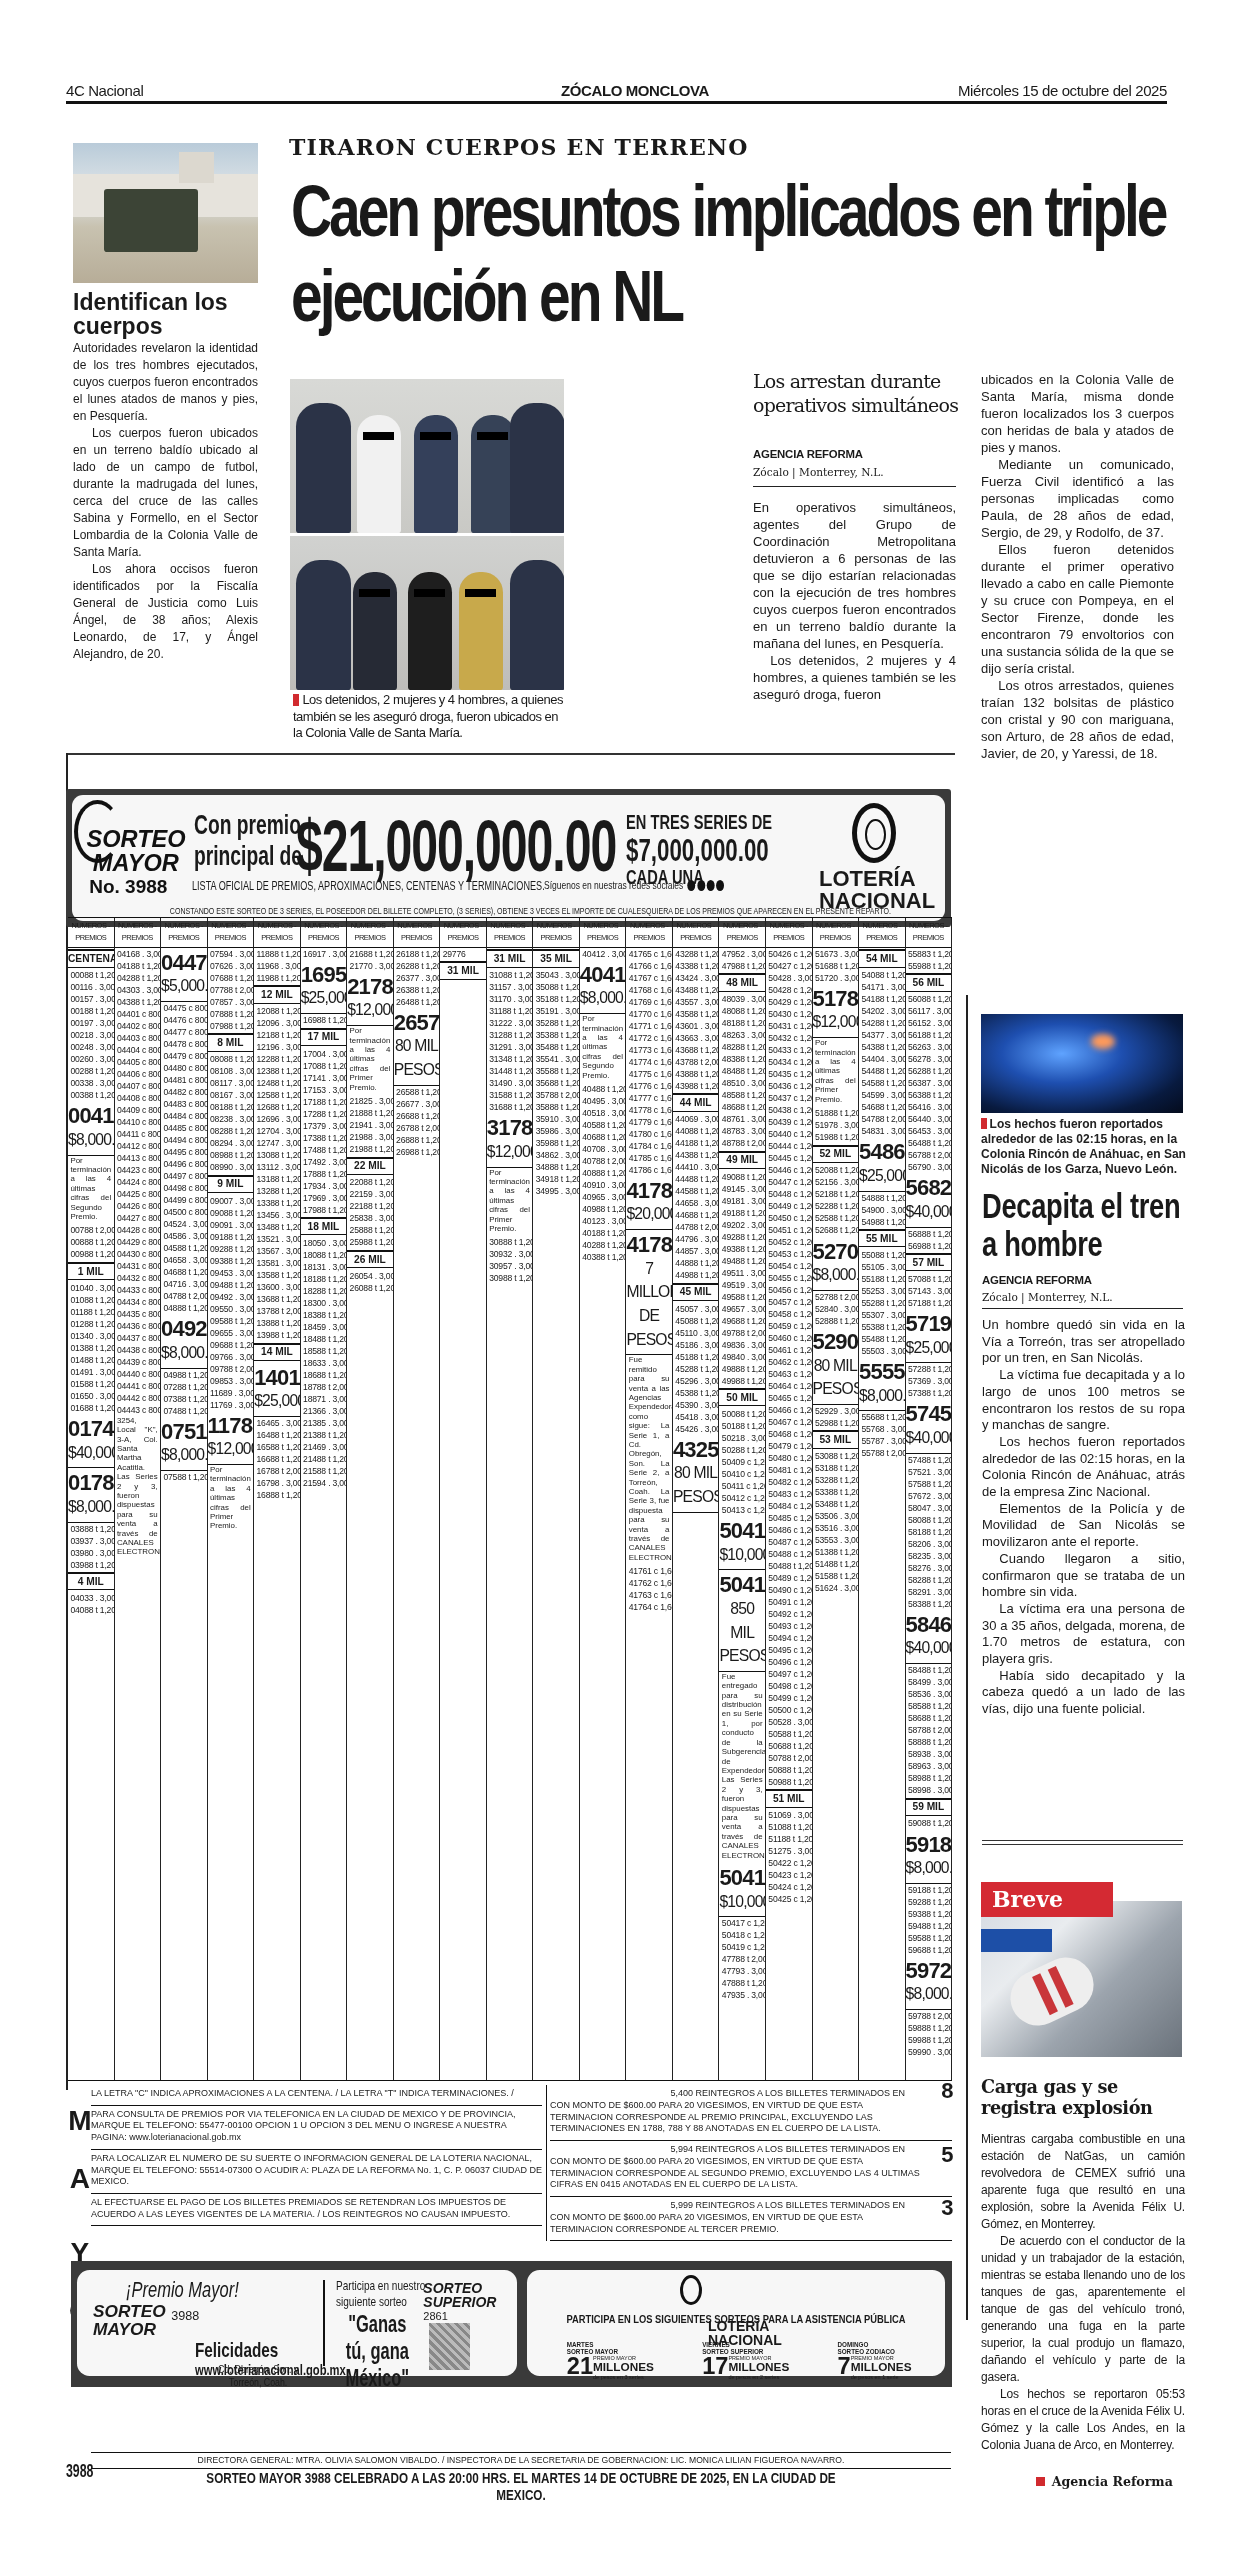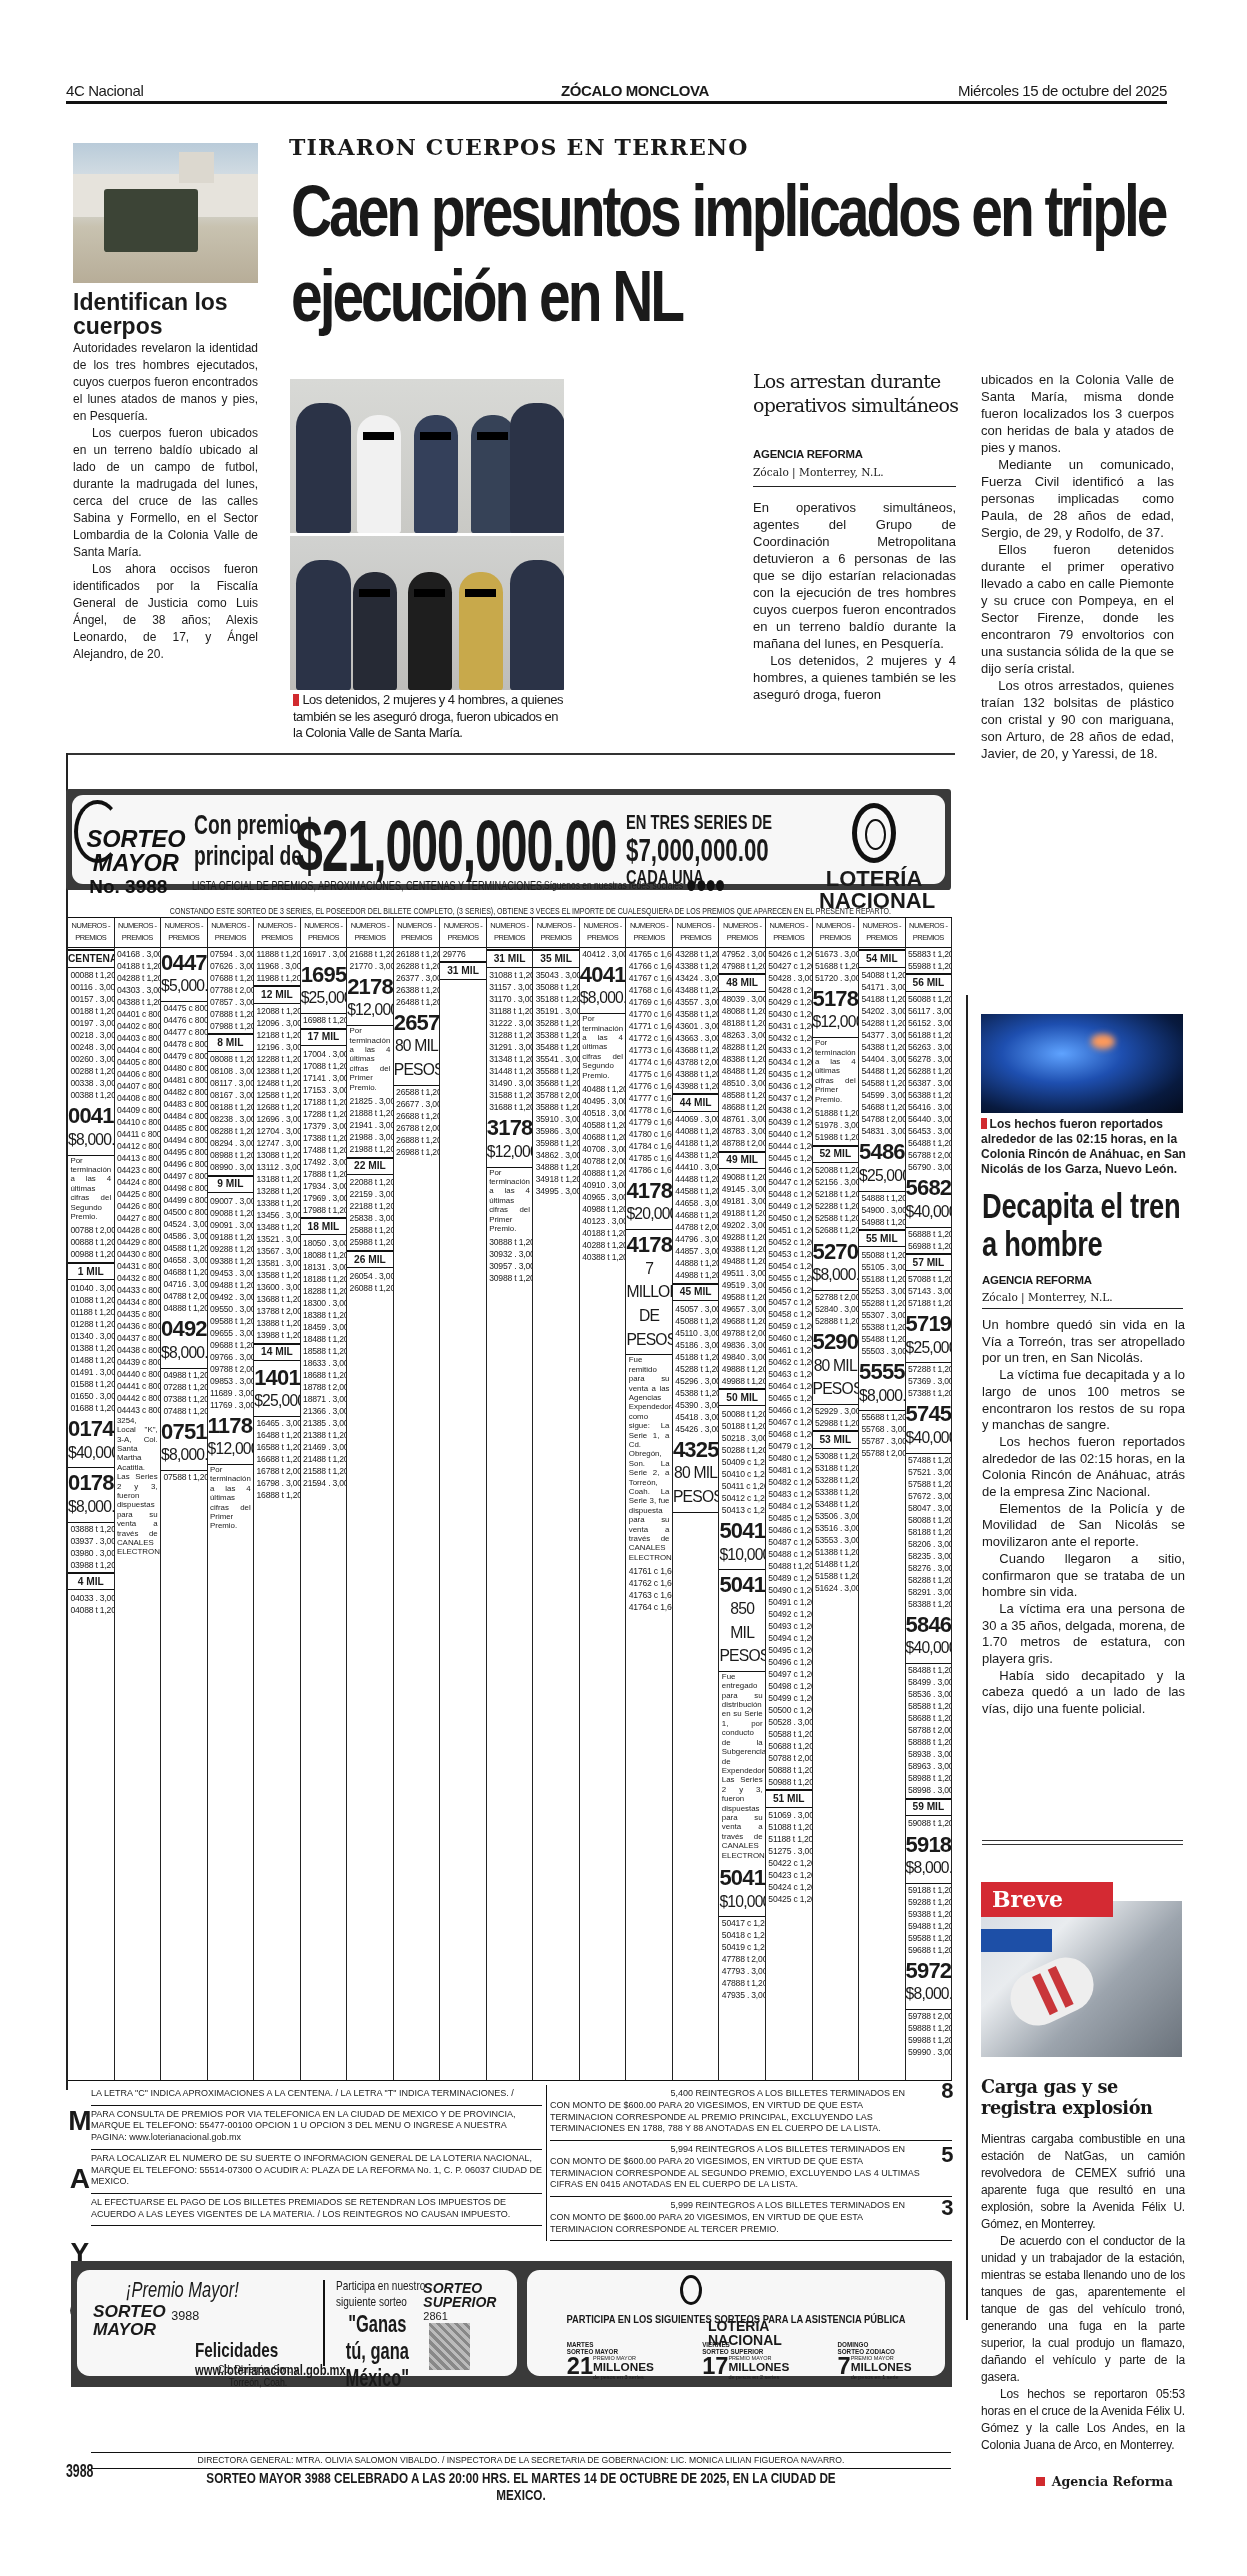--- a/index.html
+++ b/index.html
@@ -42,34 +42,34 @@
   .rule { height: 0; border-top: 1.2px solid #222; }
   .body-serif { font-family: Liberation Sans, sans-serif; font-size: 13px; line-height: 17px; text-align: justify; }
   .body-serif p + p { text-indent: 17.3px; }
 
   .col-arrest-1 { left: 753px; top: 499px; width: 203px; }
   .col-arrest-2 { left: 981px; top: 371px; width: 193px; font-size: 13px; }
 
   
   .lot-border { left: 66px; top: 753px; width: 889px; height: 1.6px; background:#333; }
   .lot-border-v { left: 66px; top: 753px; width: 1.6px; height: 1337px; background:#222; }
-  .lot-head { left: 66px; top: 789px; width: 885px; height: 101px; background:#3a3a3a; border-radius: 3.1px; padding-left: 26px; }
+  .lot-head { left: 66px; top: 789px; width: 885px; height: 138px; background:#3a3a3a; border-radius: 3.1px; padding-left: 26px; }
   .lot-head-inner { position:absolute; left: 6.3px; top: 6.3px; right: 6.3px; bottom: 6.3px; background:#f7f7f7; border-radius: 11px; }
   .sorteo-logo { position:absolute; left:7.9px; top:7.9px; width:118px; font-family:"Liberation Sans",sans-serif; font-weight:bold; font-style: italic; font-size:23.6px; line-height:23.6px; color:#111;}
   .sorteo-logo .no { font-style: normal; font-size:19px; }
   .sorteo-arc { position:absolute; left:1.6px; top:4.7px; width:47px; height:63px; border:4.7px solid #111; border-right-color: transparent; border-radius:50%; }
   .prem-label { position:absolute; left:122px; top:14px; font-family:"Liberation Sans",sans-serif; font-weight:bold; font-size:27.5px; line-height:31px; transform:scaleX(0.7); transform-origin:left top;}
   .prem-amt { position:absolute; left:224px; top:12.6px; font-family:"Liberation Sans",sans-serif; font-weight:bold; font-size:73px; line-height:75px; transform:scaleX(0.66); transform-origin:left top; letter-spacing:-1.6px;}
   .prem-series { position:absolute; left:554px; top:15.7px; font-family:"Liberation Sans",sans-serif; font-weight:bold; transform:scaleX(0.72); transform-origin:left top;}
   .prem-series .a { font-size:20.4px; line-height:23.6px; display:block; }
   .prem-series .b { font-size:31px; line-height:31px; display:block; }
   .lot-list { position:absolute; left:120px; top:83px; font-family:"Liberation Sans",sans-serif; font-size:13.4px; transform:scaleX(0.68); transform-origin:left top; white-space:nowrap;}
   .social { position:absolute; left:472px; top:83px; font-family:"Liberation Sans",sans-serif; font-size:11.8px; transform:scaleX(0.72); transform-origin:left top; white-space:nowrap;}
   .social .dot { display:inline-block; width:11px; height:11px; border-radius:50%; background:#111; margin-left:2.4px; vertical-align:-1.6px;}
-  .ln-logo { position:absolute; right:15.7px; top:7.9px; width:110px; text-align:center; font-family:"Liberation Sans",sans-serif; font-weight:bold; font-size:22px; line-height:22px;margin-left:8px; }
+  .ln-logo { position:absolute; right:15.7px; top:7.9px; width:110px; font-family:"Liberation Sans",sans-serif; font-weight:bold; font-size:22px; line-height:22px;margin-left:8px; }
   .ln-circle { width:44px; height:60px; border:5.5px solid #111; border-radius:50%; margin:0 auto 4.7px; position: relative;}
   .ln-circle::after { content:""; position:absolute; left:7.9px; top:11px; width:17.3px; height:27px; border:2.4px solid #111; border-radius:50%; }
 
   .lot-const { left: 118px; top: 906px; width: 826px; font-family:"Liberation Sans",sans-serif; font-size: 8.6px; text-align:center; transform:scaleX(0.82); transform-origin: left top; width: 1006px; white-space:nowrap;}
   .lot-grid { left: 68px; top: 917px; width: 884px; height: 1164px; display:flex; border-top: 1.6px solid #111; border-bottom: 1.6px solid #111;}
   .lot-col { flex: 1; border-right: 1.2px solid #222; overflow:hidden; font-family:"Liberation Sans",sans-serif; font-size: 8.6px; line-height: 12px; }
   .lot-col .hd { font-size: 7.5px; text-align:center; border-bottom: 1.6px solid #111; padding: 2.4px 0; letter-spacing:-0.5px;}
   .lot-col .row { padding-left: 2.4px; white-space: nowrap; letter-spacing: -0.2px; }
   .lot-col .mil { text-align:center; font-weight:bold; font-size: 10.2px; border-top:2.4px double #111; border-bottom:1.2px solid #111; margin:1.6px 0; padding:1.6px 0;}
   .lot-col .big { text-align:center; font-weight:bold; font-size: 22px; line-height: 23.6px; padding: 3.1px 0; border-bottom: 1.6px solid #111; letter-spacing:-0.8px;}

